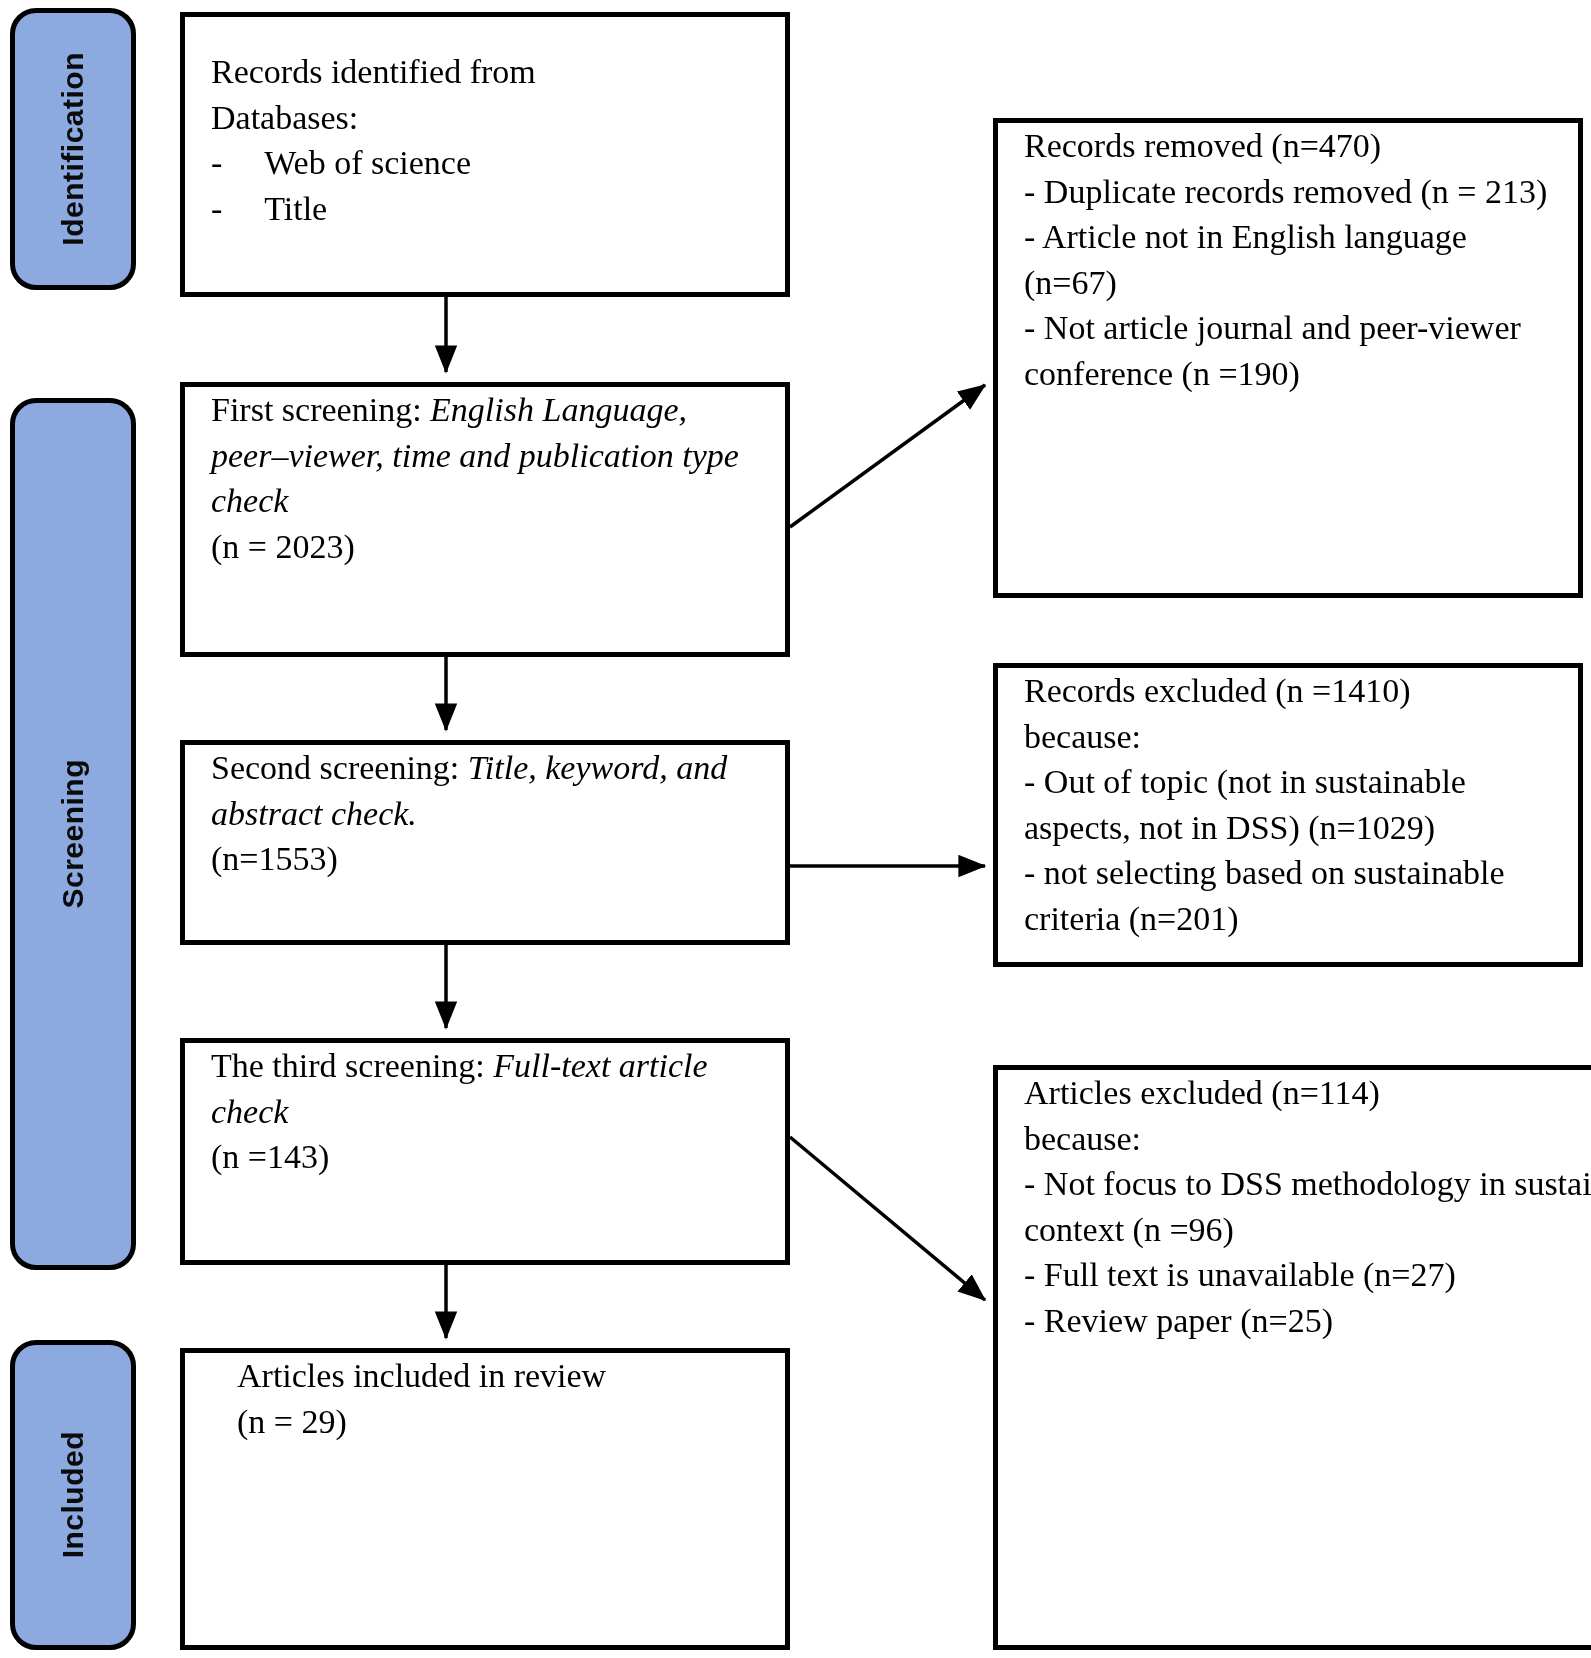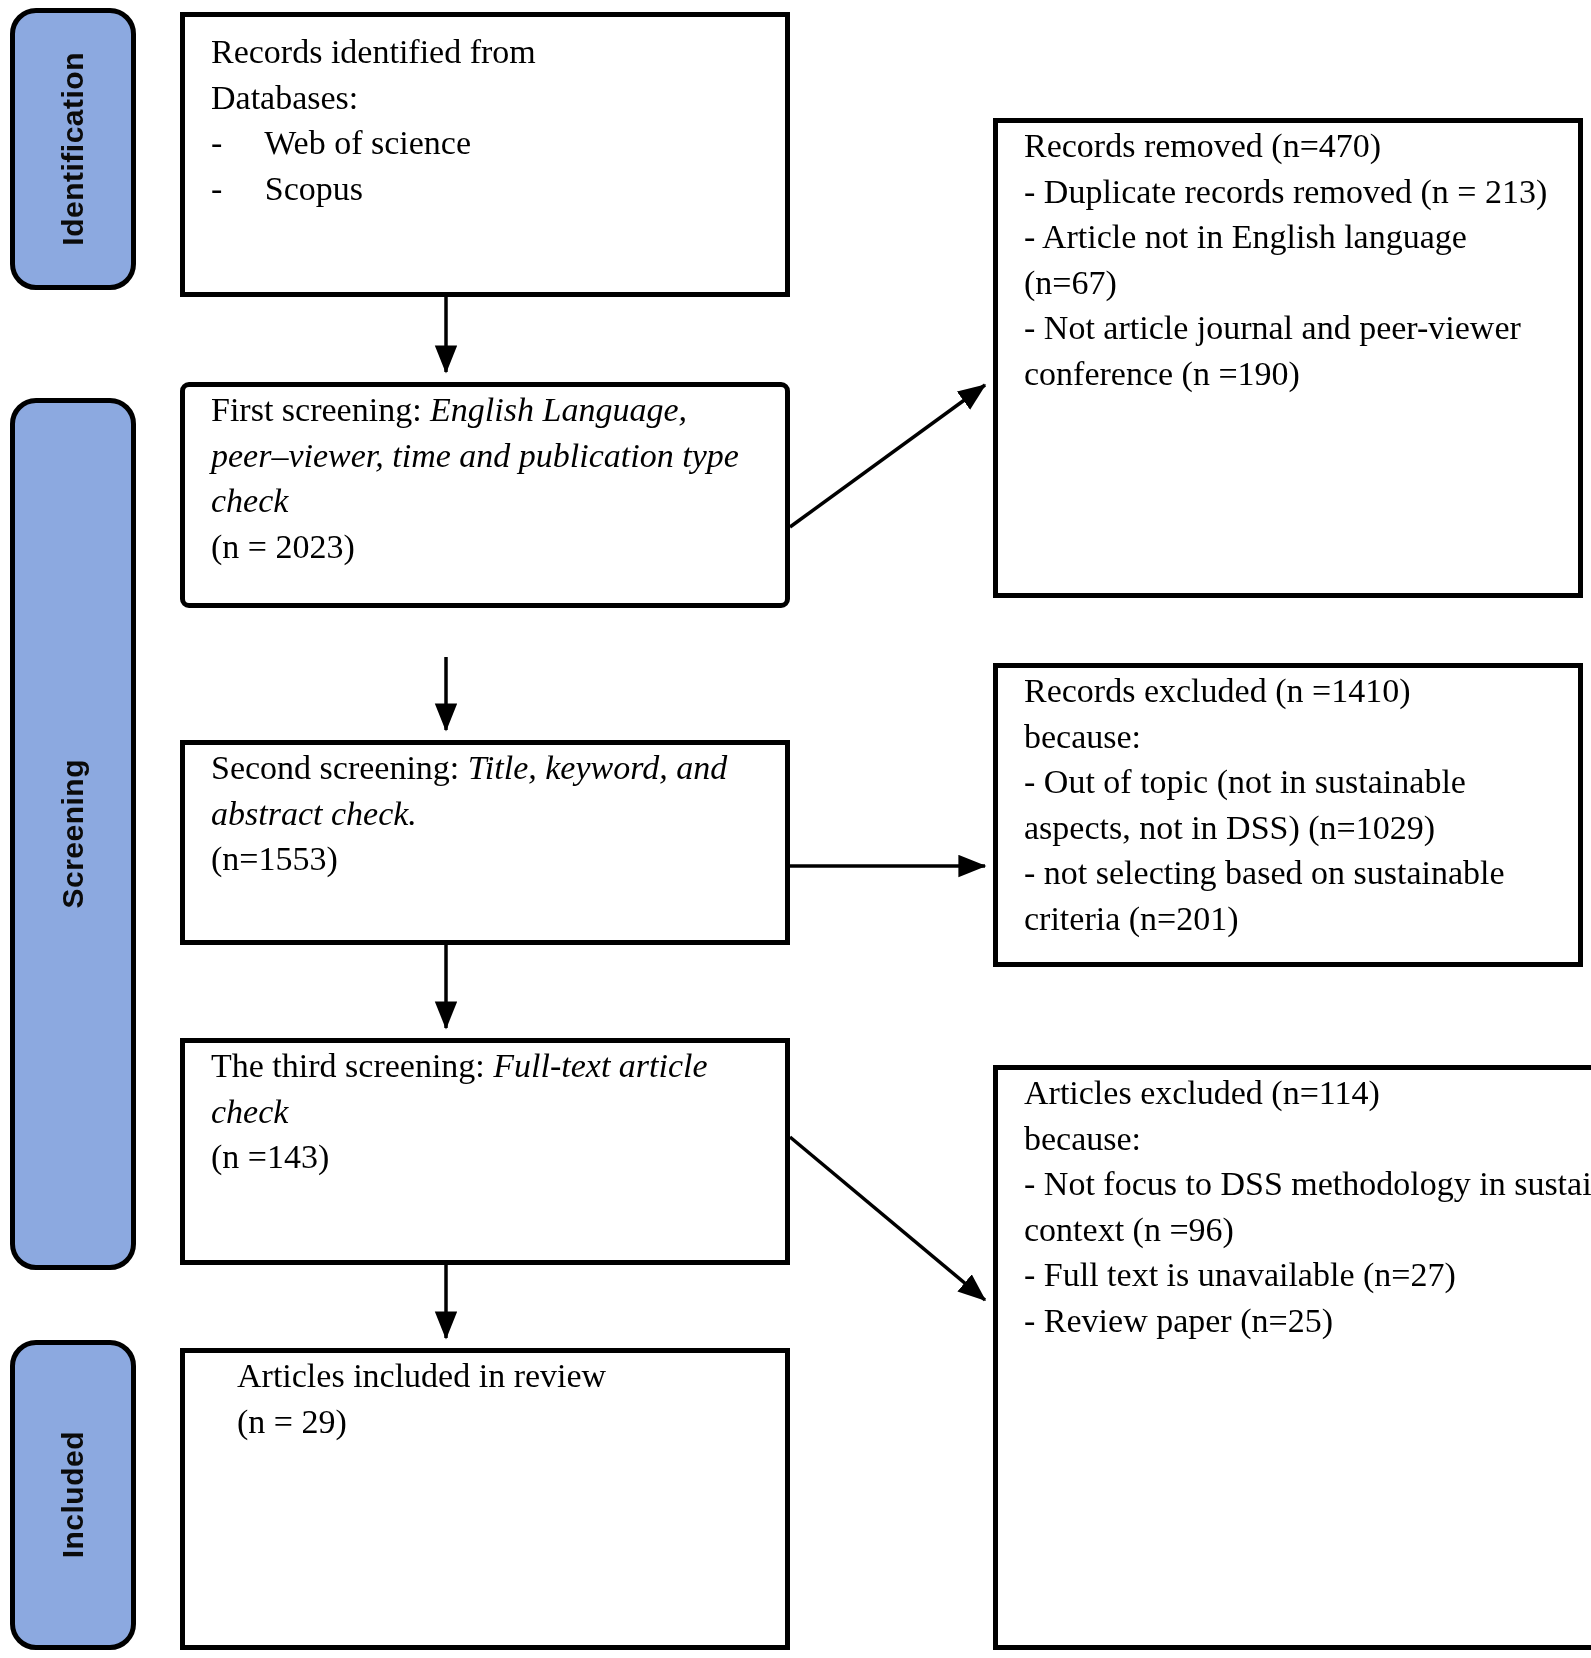--- a/index.html
+++ b/index.html
@@ -51,21 +51,21 @@
   .flow-box .box-text {
     padding: 0 26px;
     font-size: 34px;
     line-height: 1.34;
     width: 100%;
   }
   .flow-box.top-aligned {
     align-items: flex-start;
   }
   .flow-box.top-aligned .box-text {
-    padding-top: 12px;
+    padding-top: 32px;
   }
   em.it {
     font-style: italic;
   }
 
   
   #connectors {
     position: absolute;
     left: 0;
     top: 0;
@@ -89,25 +89,25 @@
 
   <div class="stage-pill" style="left:10px; top:1340px; width:126px; height:310px;">
     <span class="stage-label">Included</span>
   </div>
 
   <div class="flow-box top-aligned" style="left:180px; top:12px; width:610px; height:285px;">
     <div class="box-text">
       <div>Records identified from</div>
       <div>Databases:</div>
       <div style="white-space:pre;">-     Web of science</div>
-      <div style="white-space:pre;">-     Scopus</div>
+      <div style="white-space:pre;">-     Title</div>
     </div>
   </div>
 
-  <div class="flow-box" style="left:180px; top:382px; width:610px; height:226px;border-radius:9px;">
+  <div class="flow-box" style="left:180px; top:382px; width:610px; height:275px;">
     <div class="box-text">
       <span>First screening: </span><em class="it">English Language, peer–viewer, time and publication type check</em>
       <div>(n = 2023)</div>
     </div>
   </div>
 
   <div class="flow-box" style="left:180px; top:740px; width:610px; height:205px;">
     <div class="box-text">
       <span>Second screening: </span><em class="it">Title, keyword, and abstract check.</em>
       <div>(n=1553)</div>

